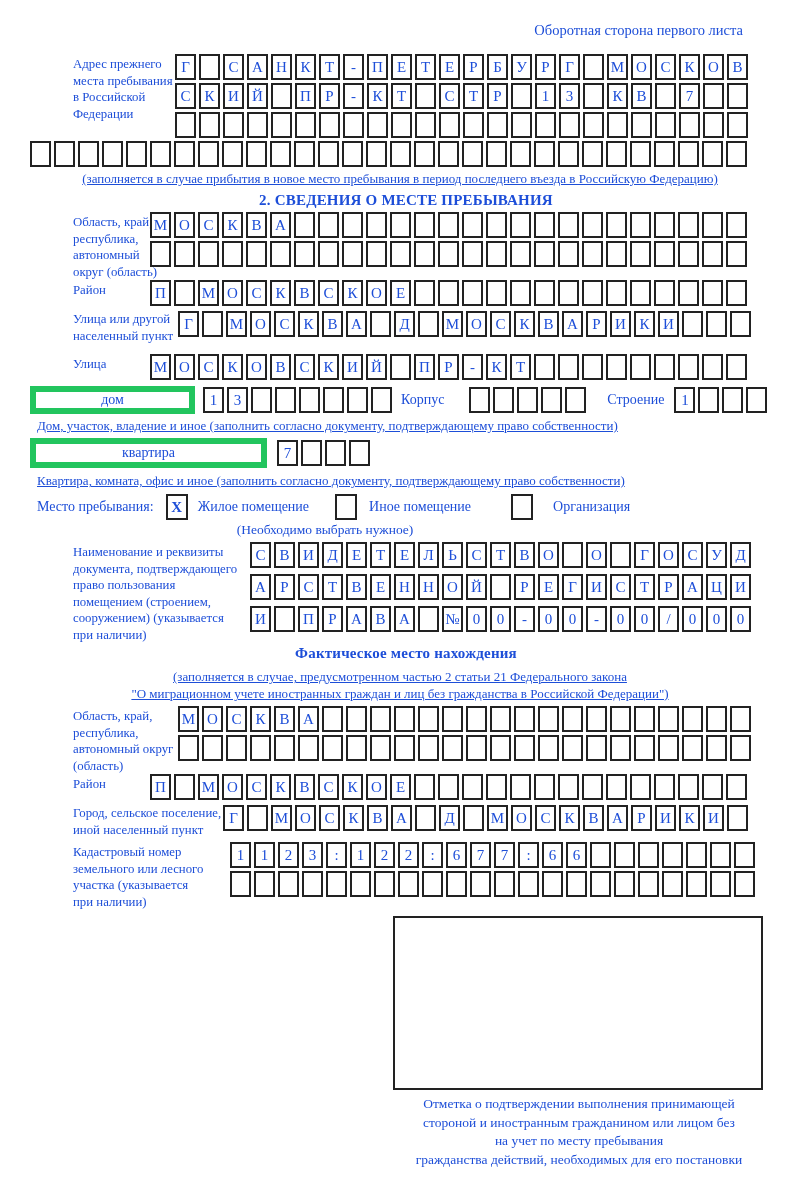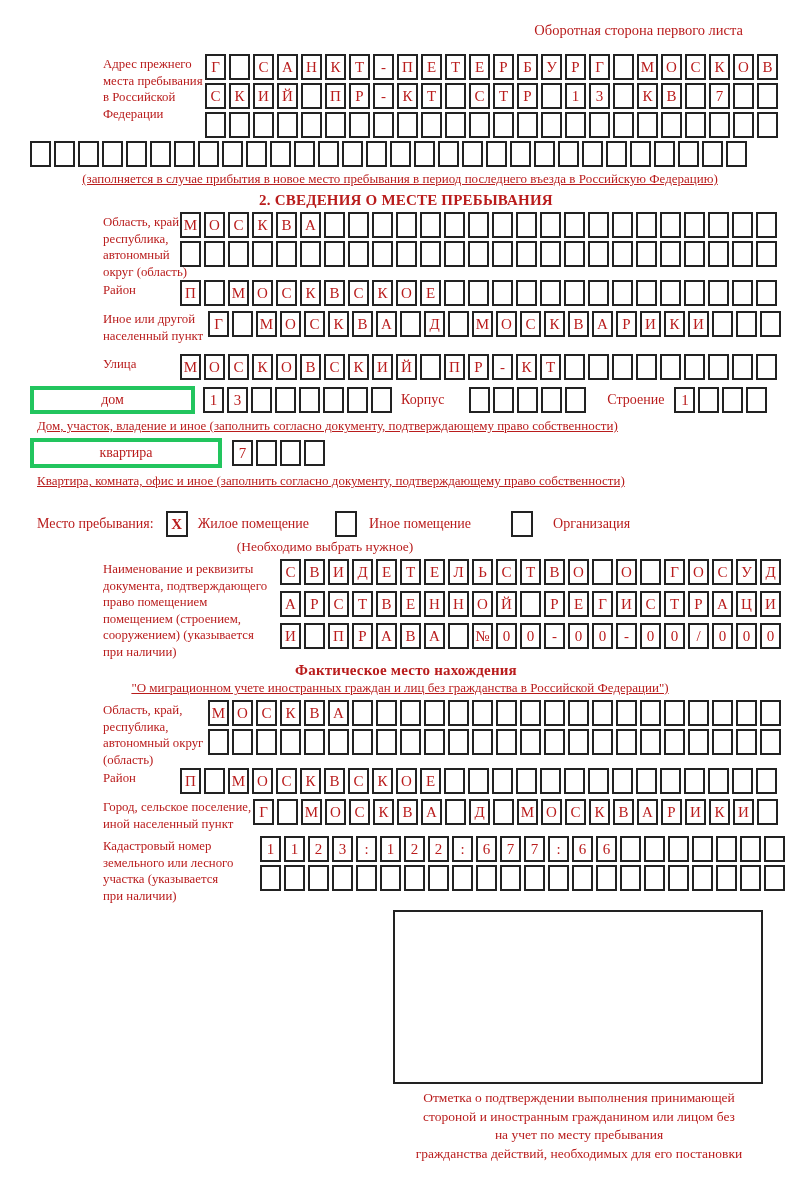--- a/index.html
+++ b/index.html
@@ -1,46 +1,46 @@
 <!DOCTYPE html>
 <html><head>
 <meta charset="utf-8">
 <style>
   * { margin:0; padding:0; box-sizing:border-box; }
   body { background:#888; }
   .page {
     width:800px; height:1180px; margin:0 auto; background:#ffffff;
-    font-family:"Liberation Serif", serif; color:#b91c1c;
+    font-family:"Liberation Serif", serif; color:#1d4ed8;
     position:relative; overflow:hidden;
   }
   .header-note {
     margin-top:22px; padding-right:57px; text-align:right;
     font-size:14.5px; height:18px;
   }
-  .field { display:flex; align-items:flex-start; padding-left:103px; }
+  .field { display:flex; align-items:flex-start; padding-left:73px; }
   .label { font-size:12.8px; line-height:16.5px; flex-shrink:0; padding-top:2px; }
   .w102 { width:102px; } .w77 { width:77px; } .w105 { width:105px; }
   .w177 { width:177px; } .w150 { width:150px; } .w157 { width:157px; }
   .rows { flex-grow:0; }
   .boxrow { display:flex; margin-bottom:3px; }
   .cell {
     width:21px; height:26px; border:2px solid #222; margin-right:3px;
     display:flex; align-items:center; justify-content:center;
     font-size:15px; line-height:1; flex-shrink:0; background:#fff;
   }
   .caption { font-size:13px; line-height:17px;text-decoration:underline; }
   .caption.center { text-align:center; }
   .heading { font-size:15px; font-weight:bold; text-align:center; letter-spacing:0.2px;padding-left:12px; }
   .inline-row { display:flex; align-items:center; }
   .labelbox {
-    border:4px solid #22c55e; display:flex; align-items:center; justify-content:center;
+    border:6px solid #22c55e; display:flex; align-items:center; justify-content:center;
     font-size:14px; flex-shrink:0; background:#fff;
   }
   .dom-box { width:165px; height:28px; margin-right:8px; }
-  .kv-box { width:192px; height:30px; margin-right:10px; }
+  .kv-box { width:237px; height:30px; margin-right:10px; }
   .small-label { font-size:14px; }
   .checkbox { width:22px; height:26px; font-weight:bold; }
   .stay-note { width:650px; text-align:center; font-size:13.5px; }
   .mark-wrap { margin-left:393px; width:372px; }
   .mark-box { width:370px; height:174px; border:2px solid #222; background:#fff; }
   .mark-caption { margin-top:5px; font-size:13.5px; line-height:18.5px; text-align:center; }
   .lines div { white-space:nowrap; }
 </style>
 </head>
 <body>
@@ -267,21 +267,21 @@
         <div class="cell"></div>
         <div class="cell"></div>
         <div class="cell"></div>
         <div class="cell"></div>
         <div class="cell"></div>
       </div>
   </div>
 
   <div class="field">
     <div class="label w105 lines">
-        <div>Иное или другой</div>
+        <div>Улица или другой</div>
         <div>населенный пункт</div>
       </div>
     <div class="boxrow" style="margin-top:2px;">
         <div class="cell">Г</div>
         <div class="cell"></div>
         <div class="cell">М</div>
         <div class="cell">О</div>
         <div class="cell">С</div>
         <div class="cell">К</div>
         <div class="cell">В</div>
@@ -372,36 +372,36 @@
     <div class="labelbox kv-box">квартира</div>
     <div class="boxrow" style="margin-bottom:0;">
         <div class="cell">7</div>
         <div class="cell"></div>
         <div class="cell"></div>
         <div class="cell"></div>
       </div>
   </div>
   <div class="caption" style="margin-left:37px; margin-top:4px;">Квартира, комната, офис и иное (заполнить согласно документу, подтверждающему право собственности)</div>
 
-  <div class="inline-row" style="margin-left:37px; margin-top:22px;">
+  <div class="inline-row" style="margin-left:37px; margin-top:5px;">
     <div class="small-label">Место пребывания:</div>
     <div class="cell checkbox" style="margin:0 10px 0 12px;">X</div>
     <div class="small-label">Жилое помещение</div>
     <div class="cell checkbox" style="margin:0 12px 0 26px;"></div>
     <div class="small-label">Иное помещение</div>
     <div class="cell checkbox" style="margin:0 20px 0 40px;"></div>
     <div class="small-label">Организация</div>
   </div>
   <div class="stay-note" style="margin-top:2px;">(Необходимо выбрать нужное)</div>
 
   <div class="field" style="margin-top:4px;">
     <div class="label w177 lines">
         <div>Наименование и реквизиты</div>
         <div>документа, подтверждающего</div>
-        <div>право помещением</div>
+        <div>право пользования</div>
         <div>помещением (строением,</div>
         <div>сооружением) (указывается</div>
         <div>при наличии)</div>
       </div>
     <div class="rows">
       <div class="boxrow" style="margin-bottom:6px;">
           <div class="cell">С</div>
           <div class="cell">В</div>
           <div class="cell">И</div>
           <div class="cell">Д</div>
@@ -466,20 +466,21 @@
           <div class="cell">0</div>
           <div class="cell">/</div>
           <div class="cell">0</div>
           <div class="cell">0</div>
           <div class="cell">0</div>
         </div>
     </div>
   </div>
 
   <div class="heading" style="margin-top:2px;">Фактическое место нахождения</div>
+  <div class="caption center" style="margin-top:6px;">(заполняется в случае, предусмотренном частью 2 статьи 21 Федерального закона</div>
   <div class="caption center">"О миграционном учете иностранных граждан и лиц без гражданства в Российской Федерации")</div>
 
   <div class="field" style="margin-top:4px;">
     <div class="label w105 lines">
         <div>Область, край,</div>
         <div>республика,</div>
         <div>автономный округ</div>
         <div>(область)</div>
       </div>
     <div class="rows">

